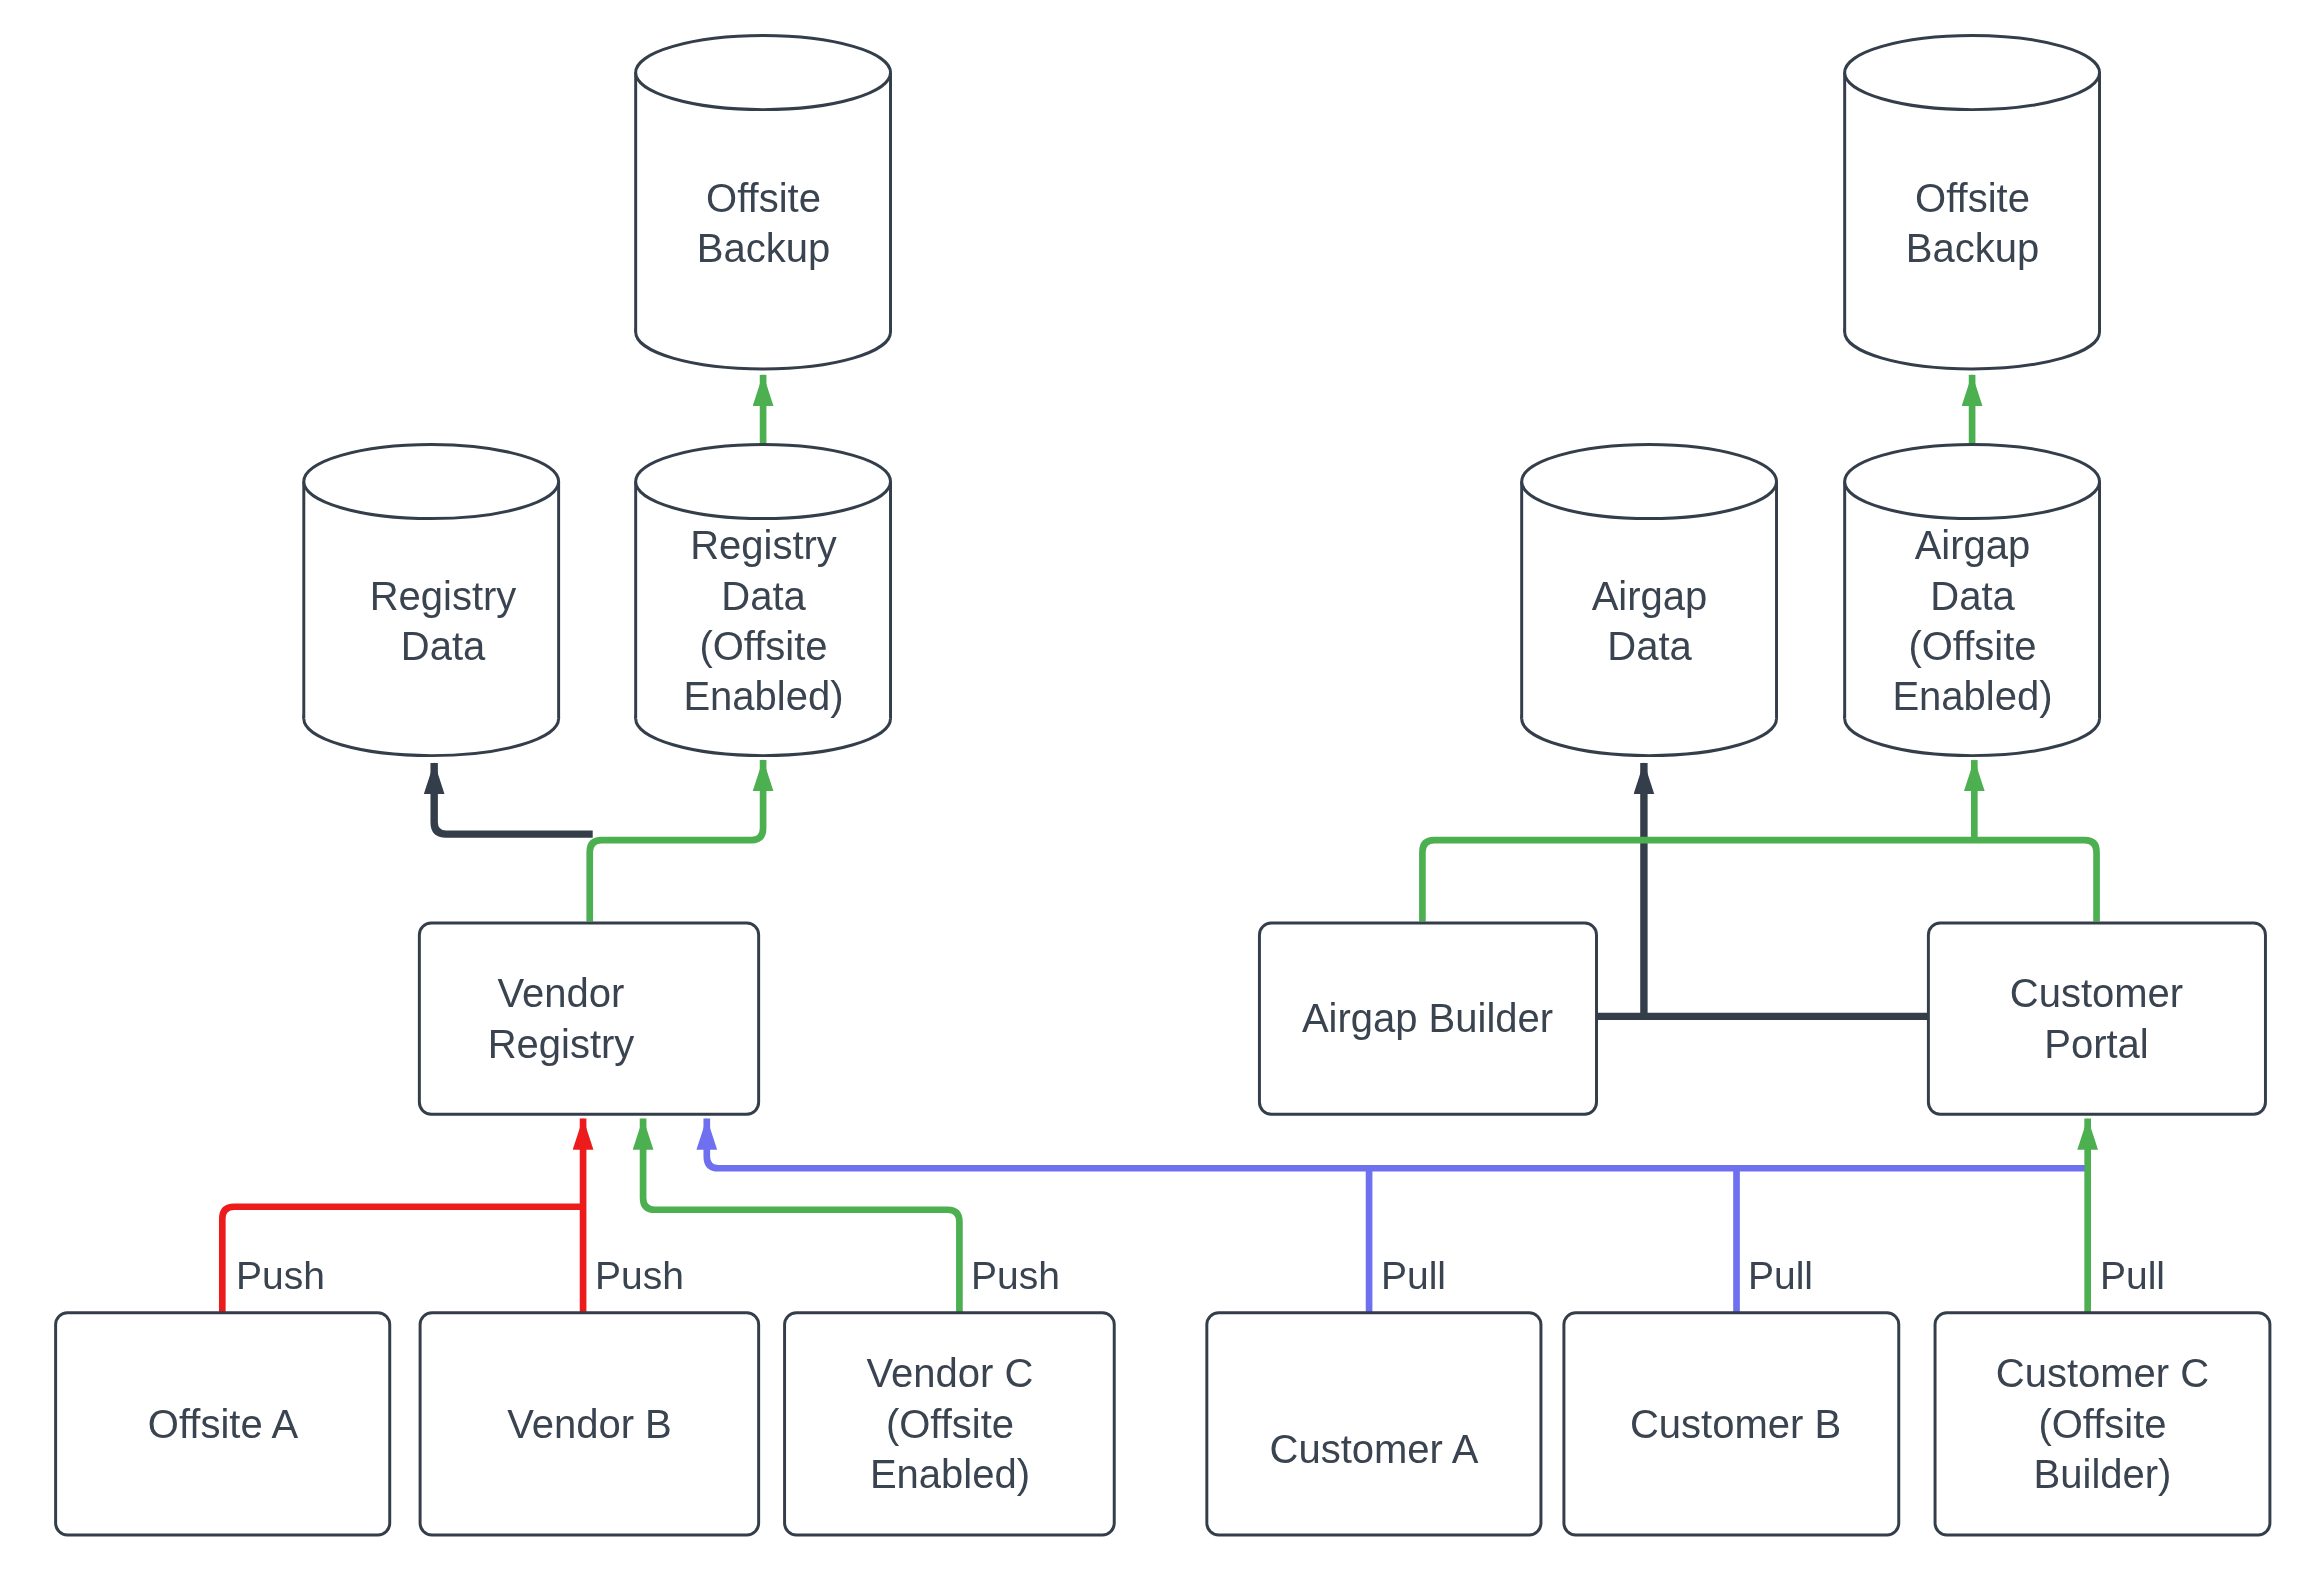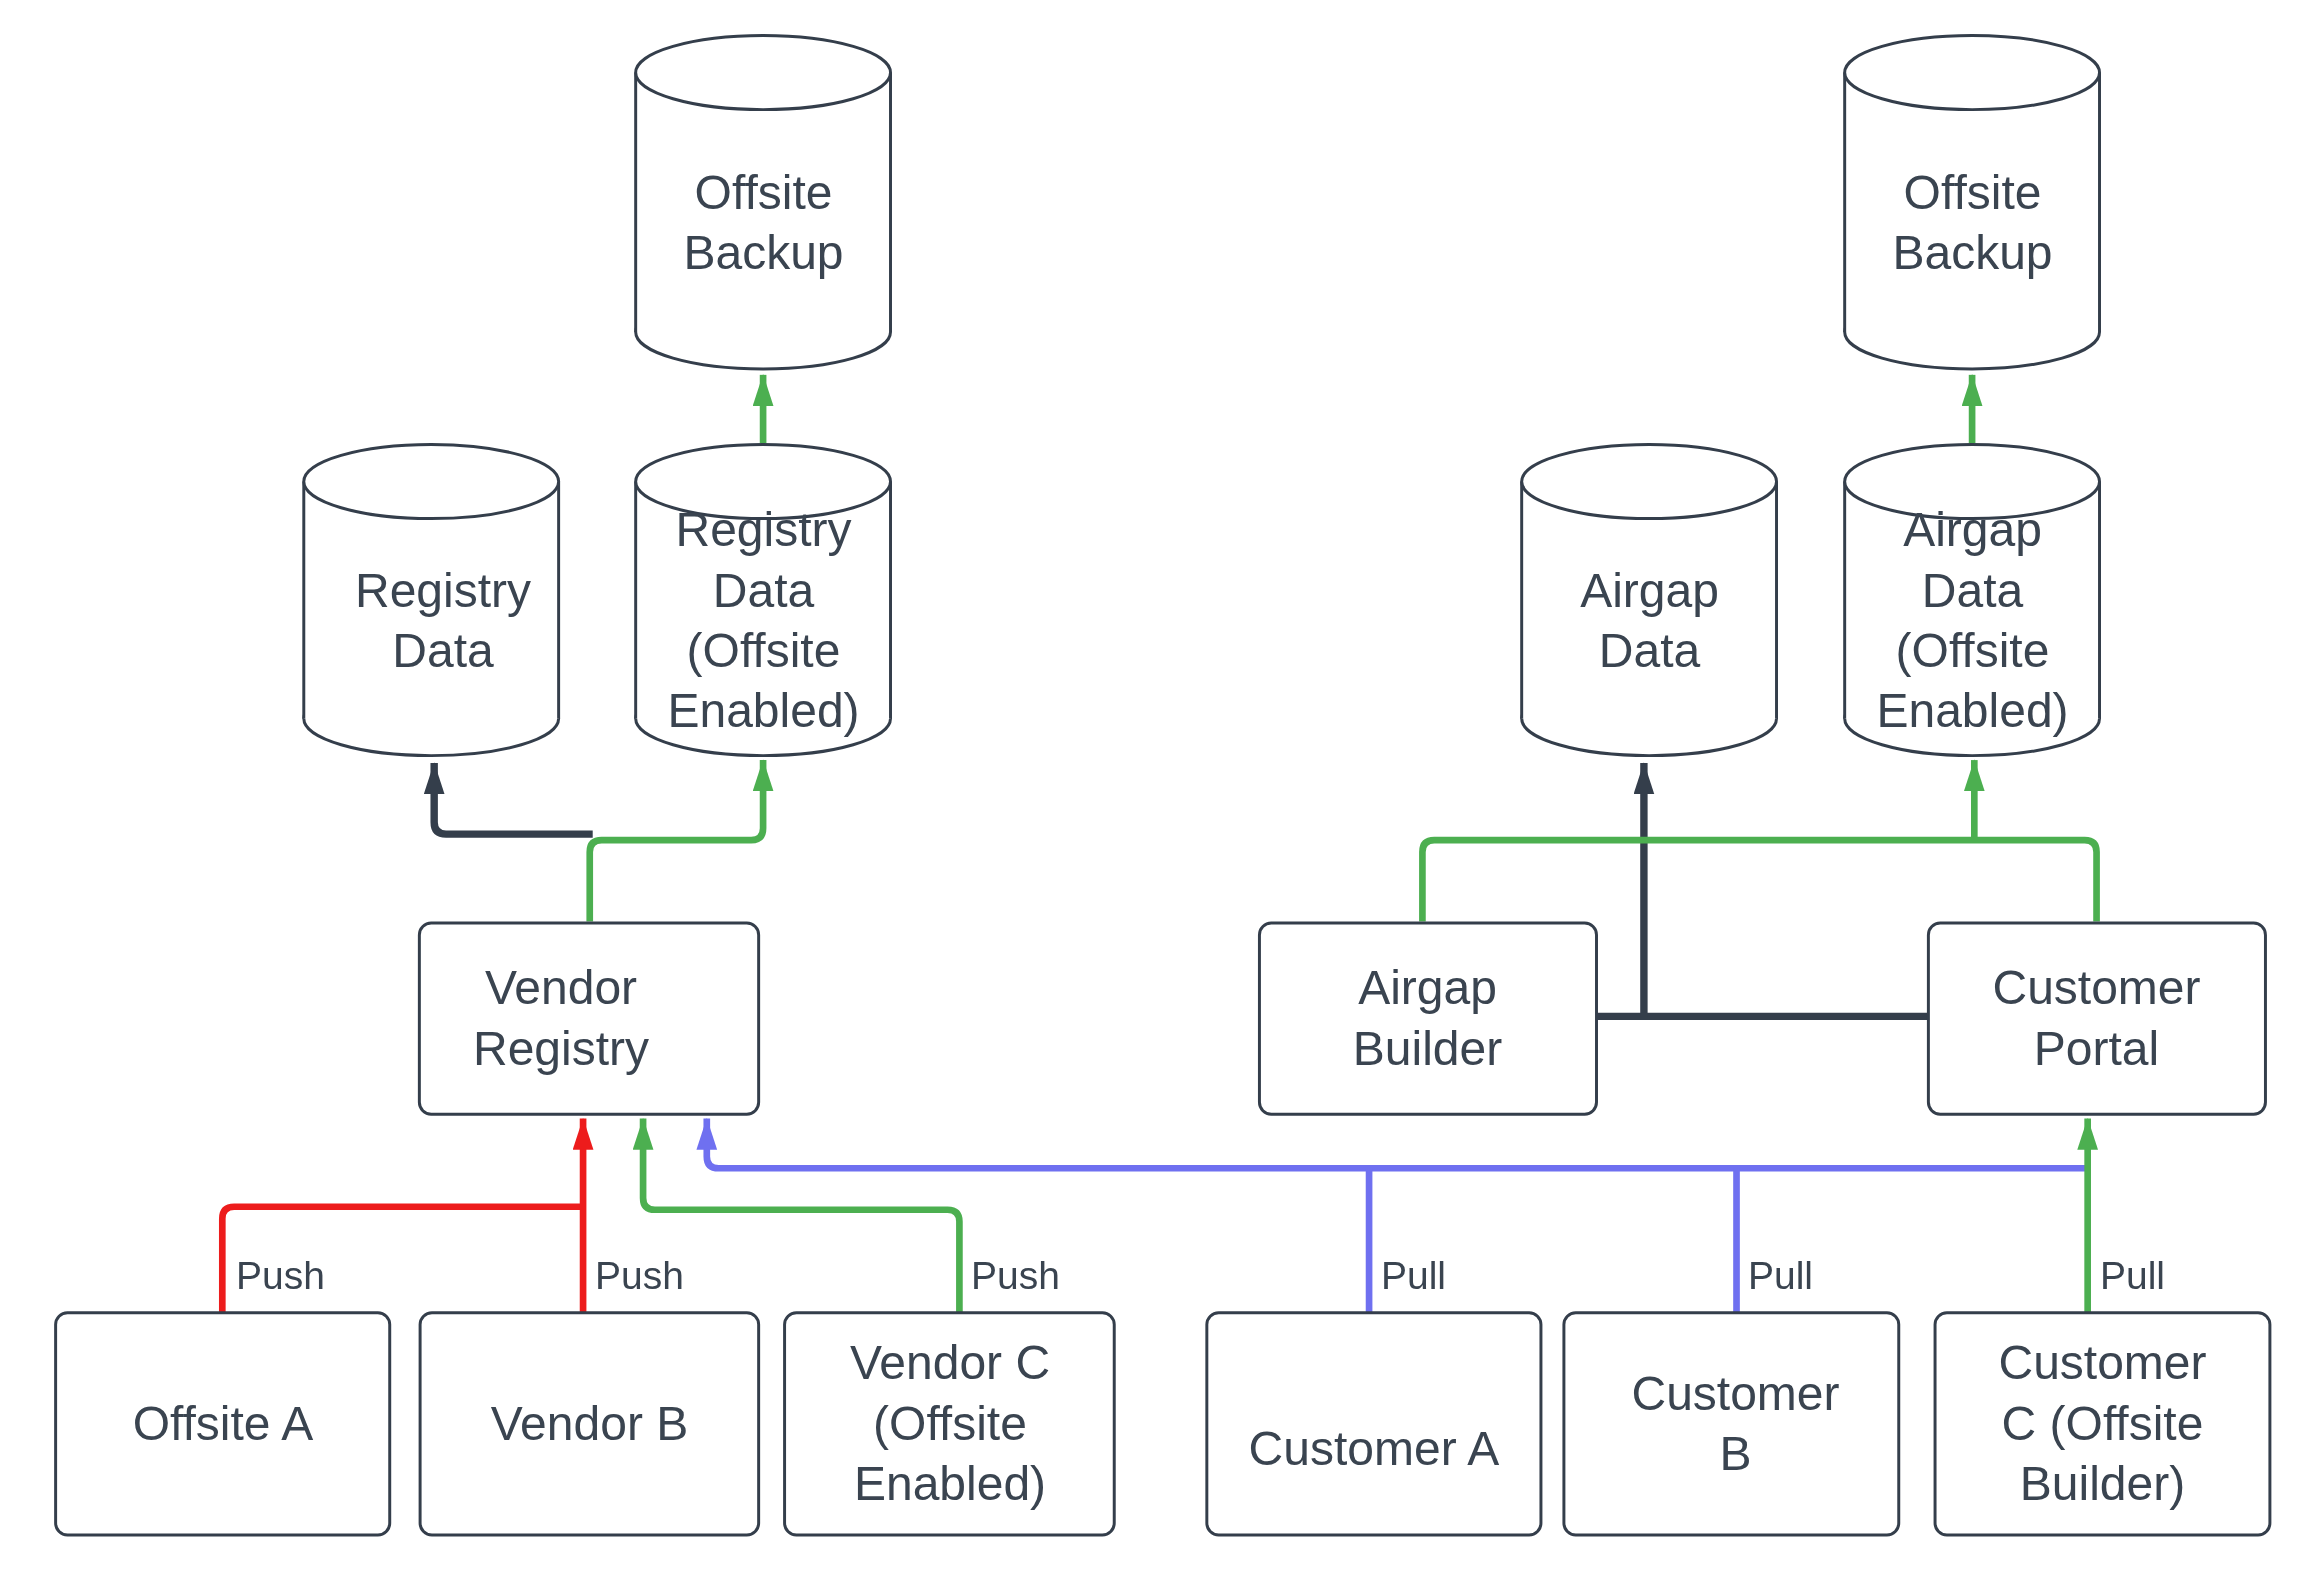--- a/index.html
+++ b/index.html
@@ -20,21 +20,21 @@
   svg.layer{position:absolute;left:0;top:0;width:2307px;height:1592px;}
   .edge{fill:none;stroke-linecap:butt;}
   .edge.colored{stroke-width:9;}
   .edge.darkline{stroke:var(--dark);stroke-width:10;}
   .shape{fill:#ffffff;stroke:var(--dark);stroke-width:4;}
   .noline{stroke:none;}
   .lbl{
     position:absolute;
     display:flex;align-items:center;justify-content:center;
     text-align:center;
-    font-size:48px;line-height:1.26;
+    font-size:40px;line-height:1.26;
     color:var(--text);
   }
   .lbl span{display:inline-block;}
   .w260 span{max-width:200px;}
   .w330 span{max-width:252px;}
   .cyl{padding-top:41px;}
   .edge-label{
     position:absolute;
     font-size:39px;line-height:41px;height:41px;
     color:var(--text);

